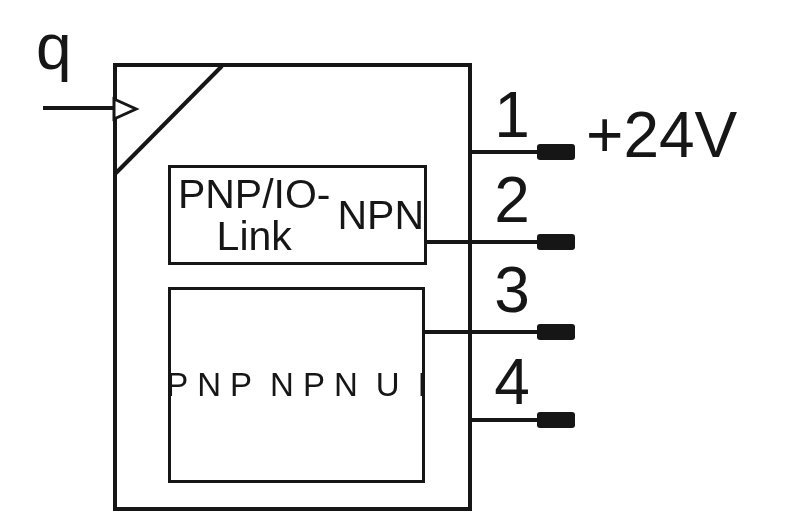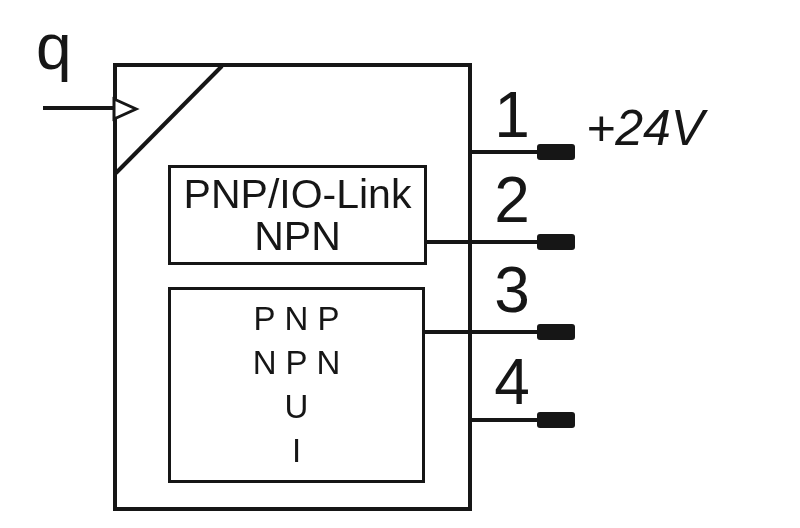--- a/index.html
+++ b/index.html
@@ -39,21 +39,20 @@
     width: 359px;
     height: 448px;
     border: 4px solid #161616;
     box-sizing: border-box;
   }
   .inner-box {
     position: absolute;
     border: 3px solid #161616;
     box-sizing: border-box;
     display: flex;
-    flex-direction: column;
     align-items: center;
     justify-content: center;
     text-align: center;
     z-index: 2;
   }
   .box1 {
     left: 168px;
     top: 165px;
     width: 259px;
     height: 100px;
@@ -100,24 +99,23 @@
     font-size: 64px;
     line-height: 1;
     text-align: center;
   }
   .num-1 { top: 83px; }
   .num-2 { top: 168px; }
   .num-3 { top: 258px; }
   .num-4 { top: 350px; }
   .pin-label {
     position: absolute;
-    font-size: 50px;
+    font-size: 64px;
     line-height: 1;
     white-space: nowrap;
-    font-style: italic;
   }
   .label-1 { left: 586px; top: 103px; }
   .label-4 { left: 588px; top: 368px; }
 </style>
 </head>
 <body>
 
 <div class="diagram">
 
   <span class="q-label">q</span>

